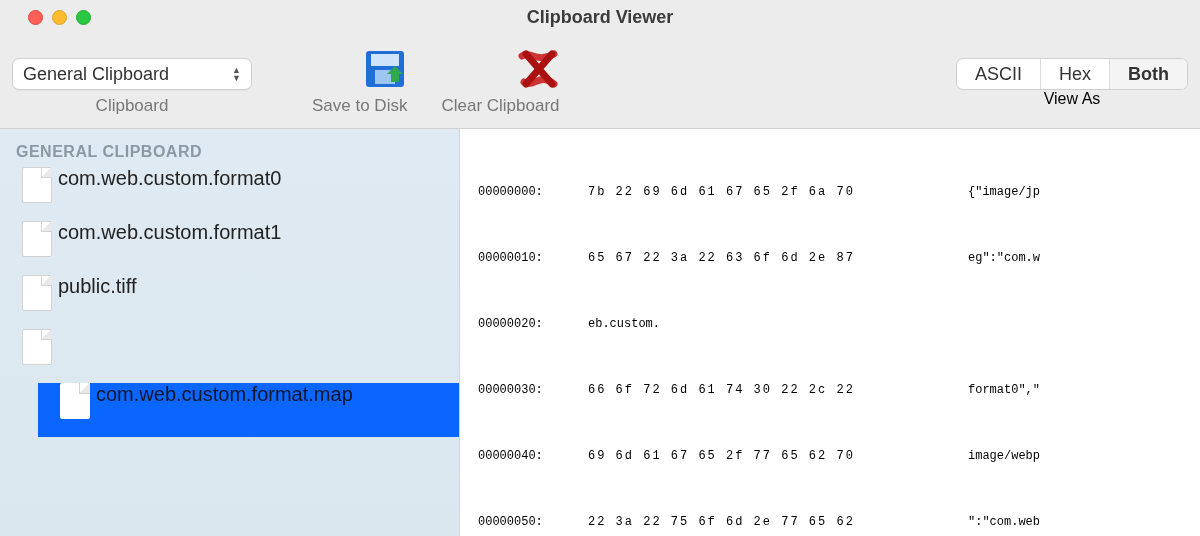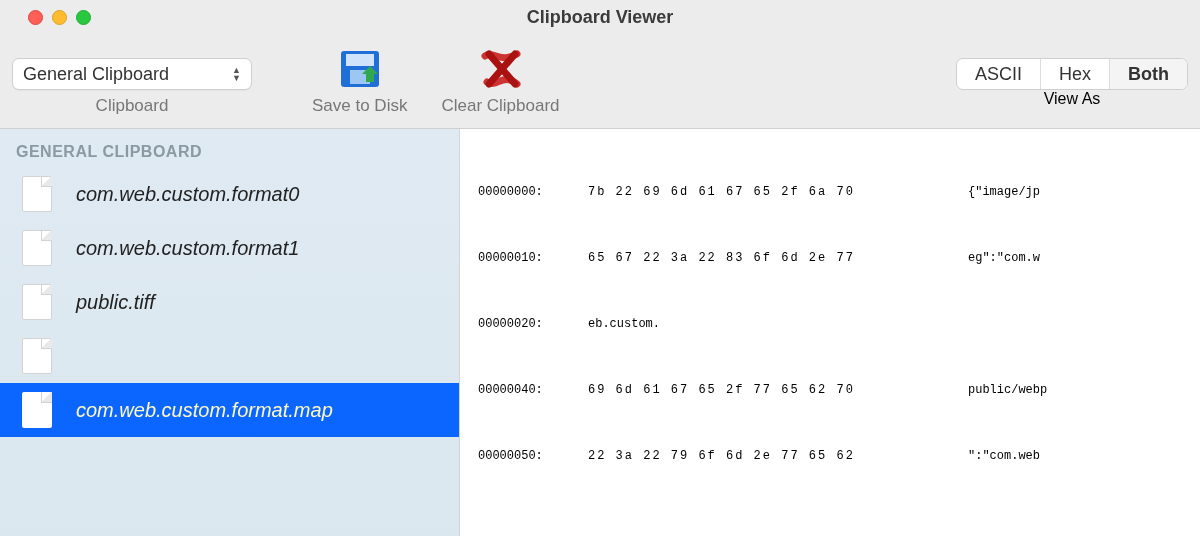--- a/index.html
+++ b/index.html
@@ -45,21 +45,21 @@
     border: 1px solid #cfcfcf; border-radius: 7px;
     display: flex; align-items: center; justify-content: space-between;
     padding: 0 10px;
     font-size: 18px; color: #333;
     box-shadow: 0 1px 0 rgba(0,0,0,0.03);
     margin-top: 20px;
     cursor: pointer;
   }
   .clipboard-select .chev { display:flex; flex-direction:column; gap:1px; color:#555; font-size:9px; line-height:7px; }
 
-  .tool-save, .tool-clear { padding-top: 10px; }
+  .tool-save, .tool-clear { padding-top: 10px; align-items: flex-end; }
   .save-icon, .clear-icon { height: 42px; display:flex; align-items:center; justify-content:center; }
 
   .spacer { flex: 1; }
 
   .seg-wrap { display:flex; flex-direction:column; align-items:center; padding-top: 20px; }
   .segmented {
     height: 32px;
     display: flex;
     background: #fff; border: 1px solid #cfcfcf; border-radius: 7px;
     overflow: hidden;
@@ -82,27 +82,26 @@
     border-right: 1px solid #cfd6dc;
     padding-top: 8px;
     overflow-y: auto;
   }
   .section-header {
     font-size: 16px; font-weight: 700; letter-spacing: 0.5px;
     color: #8b99a3;
     padding: 6px 16px 6px 16px;
   }
   .row {
-    display: flex; align-items: center; gap: 24px;
+    display: flex; gap: 6px;
     height: 54px; padding: 0 14px 0 22px;
     font-size: 20px; color: #222;
     cursor: pointer;
-    font-style: italic;
-  }
-  .row.selected { background: #0a66ff; color: #fef9c3; }
+  }
+  .row.selected { background: #0a66ff; color: #0f172a; margin-left: 38px; }
   .file-ico {
     width: 30px; height: 36px;
     background: #fff; border: 1px solid #d3d3d3;
     border-radius: 2px;
     position: relative;
     flex-shrink: 0;
   }
   .file-ico::before {
     content: ""; position: absolute; right: -1px; top: -1px;
     width: 10px; height: 10px;
@@ -211,20 +210,21 @@
       <div class="file-ico"></div>
     </div>
     <div class="row selected">
       <div class="file-ico sel"></div>
       <span>com.web.custom.format.map</span>
     </div>
   </div>
 
   <div class="content">
     <div class="hex-line"><span class="hex-addr">00000000:</span><span class="hex-bytes">7b 22 69 6d 61 67 65 2f 6a 70</span><span class="hex-ascii">{"image/jp</span></div>
-    <div class="hex-line"><span class="hex-addr">00000010:</span><span class="hex-bytes">65 67 22 3a 22 83 6f 6d 2e 77</span><span class="hex-ascii">eg":"com.w</span></div>
+    <div class="hex-line"><span class="hex-addr">00000010:</span><span class="hex-bytes">65 67 22 3a 22 63 6f 6d 2e 87</span><span class="hex-ascii">eg":"com.w</span></div>
     <div class="hex-line"><span class="hex-addr">00000020:</span><span class="hex-ascii">eb.custom.</span></div>
-    <div class="hex-line"><span class="hex-addr">00000040:</span><span class="hex-bytes">69 6d 61 67 65 2f 77 65 62 70</span><span class="hex-ascii">public/webp</span></div>
-    <div class="hex-line"><span class="hex-addr">00000050:</span><span class="hex-bytes">22 3a 22 79 6f 6d 2e 77 65 62</span><span class="hex-ascii">":"com.web</span></div>
+    <div class="hex-line"><span class="hex-addr">00000030:</span><span class="hex-bytes">66 6f 72 6d 61 74 30 22 2c 22</span><span class="hex-ascii">format0","</span></div>
+    <div class="hex-line"><span class="hex-addr">00000040:</span><span class="hex-bytes">69 6d 61 67 65 2f 77 65 62 70</span><span class="hex-ascii">image/webp</span></div>
+    <div class="hex-line"><span class="hex-addr">00000050:</span><span class="hex-bytes">22 3a 22 75 6f 6d 2e 77 65 62</span><span class="hex-ascii">":"com.web</span></div>
     
     
   </div>
 </div>
 
 </body></html>

